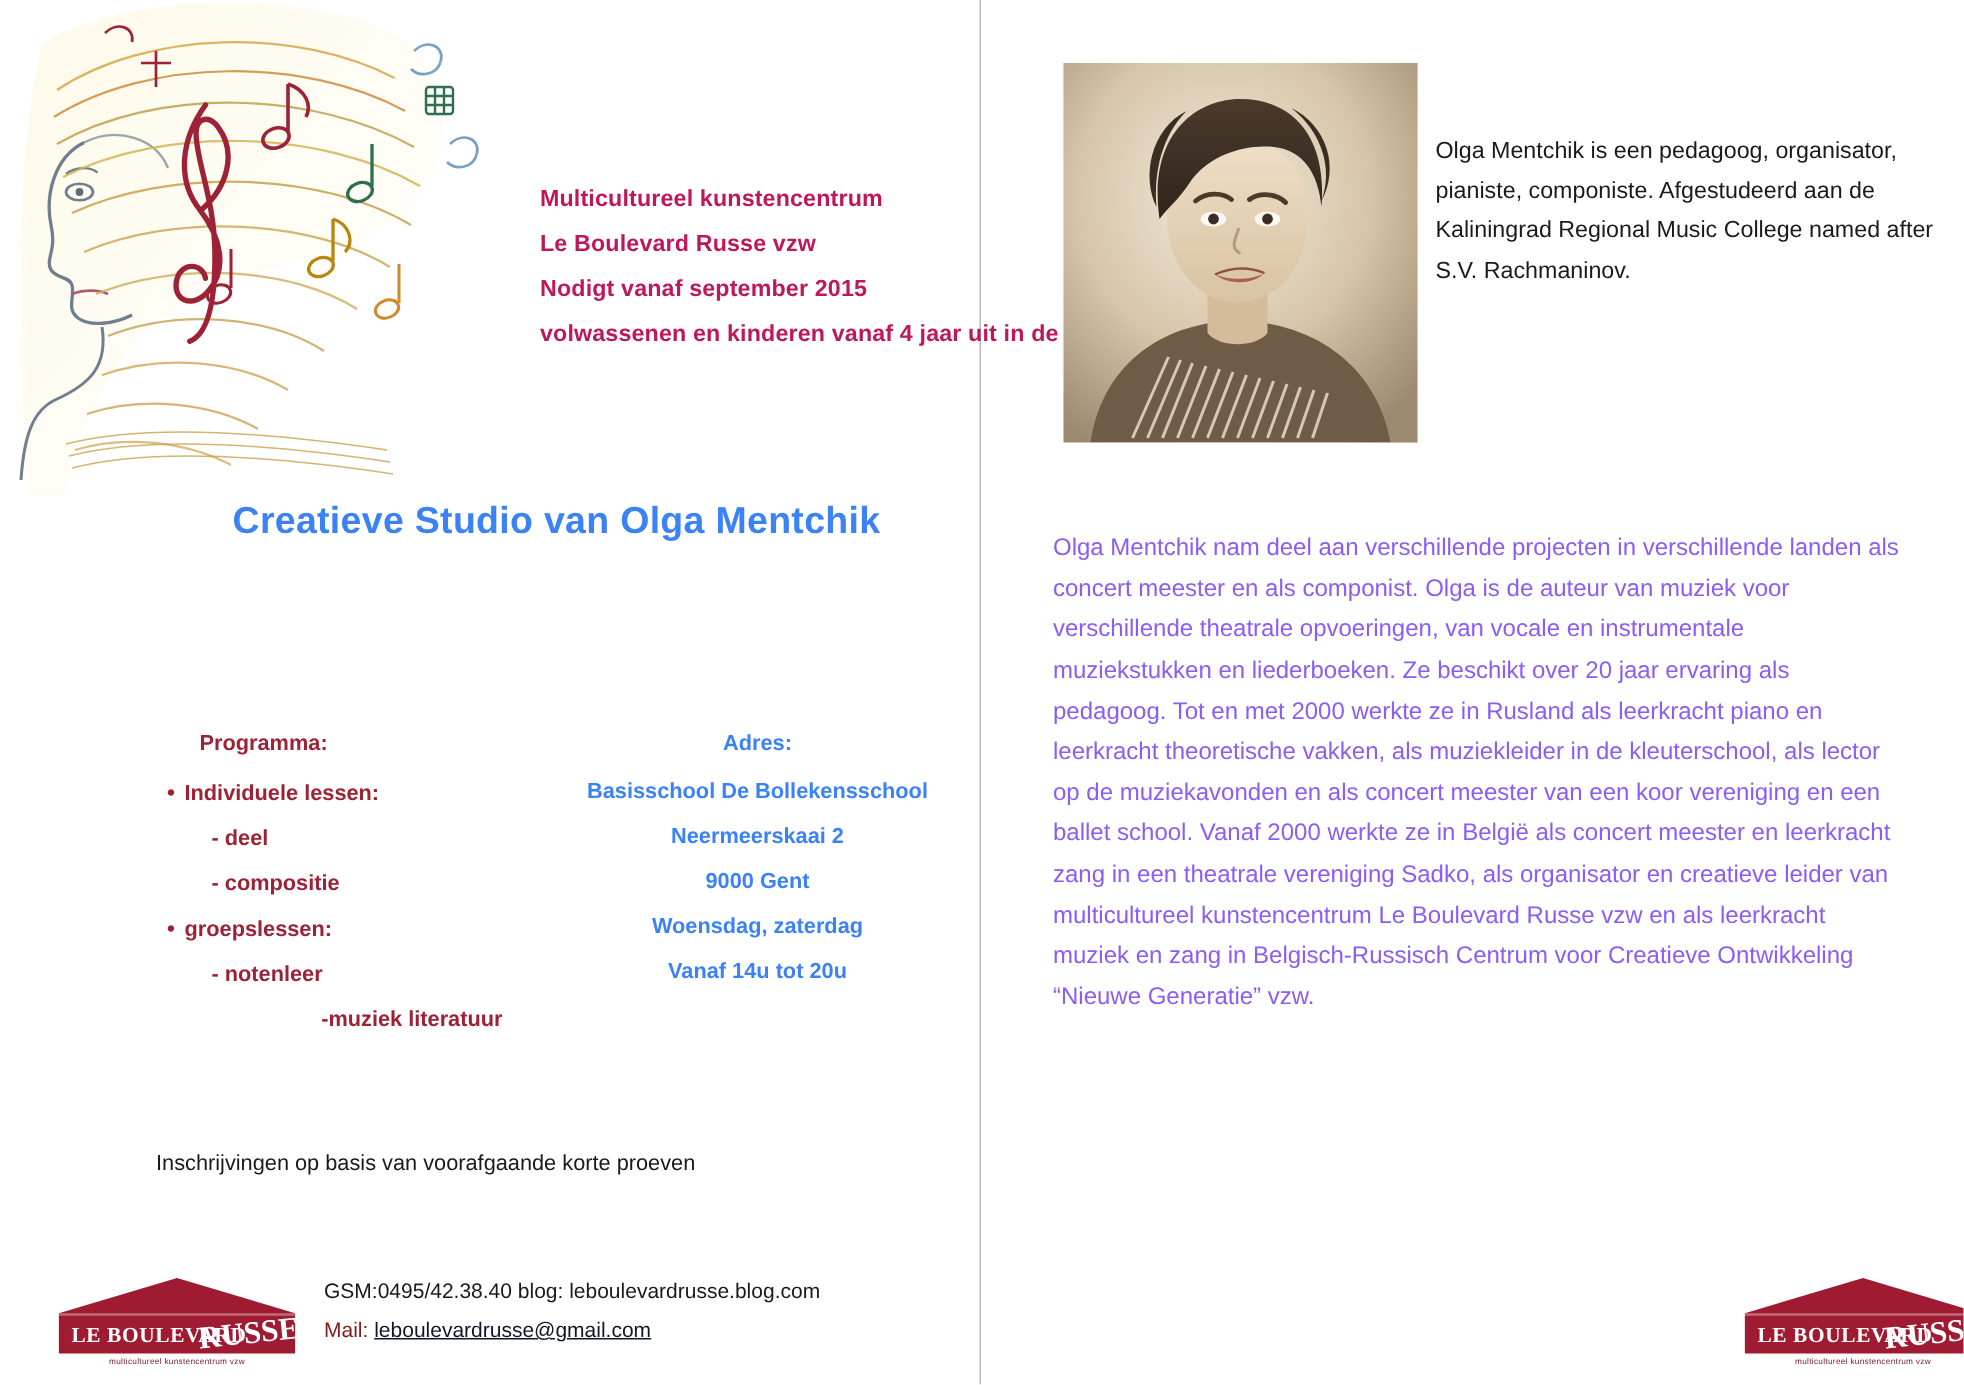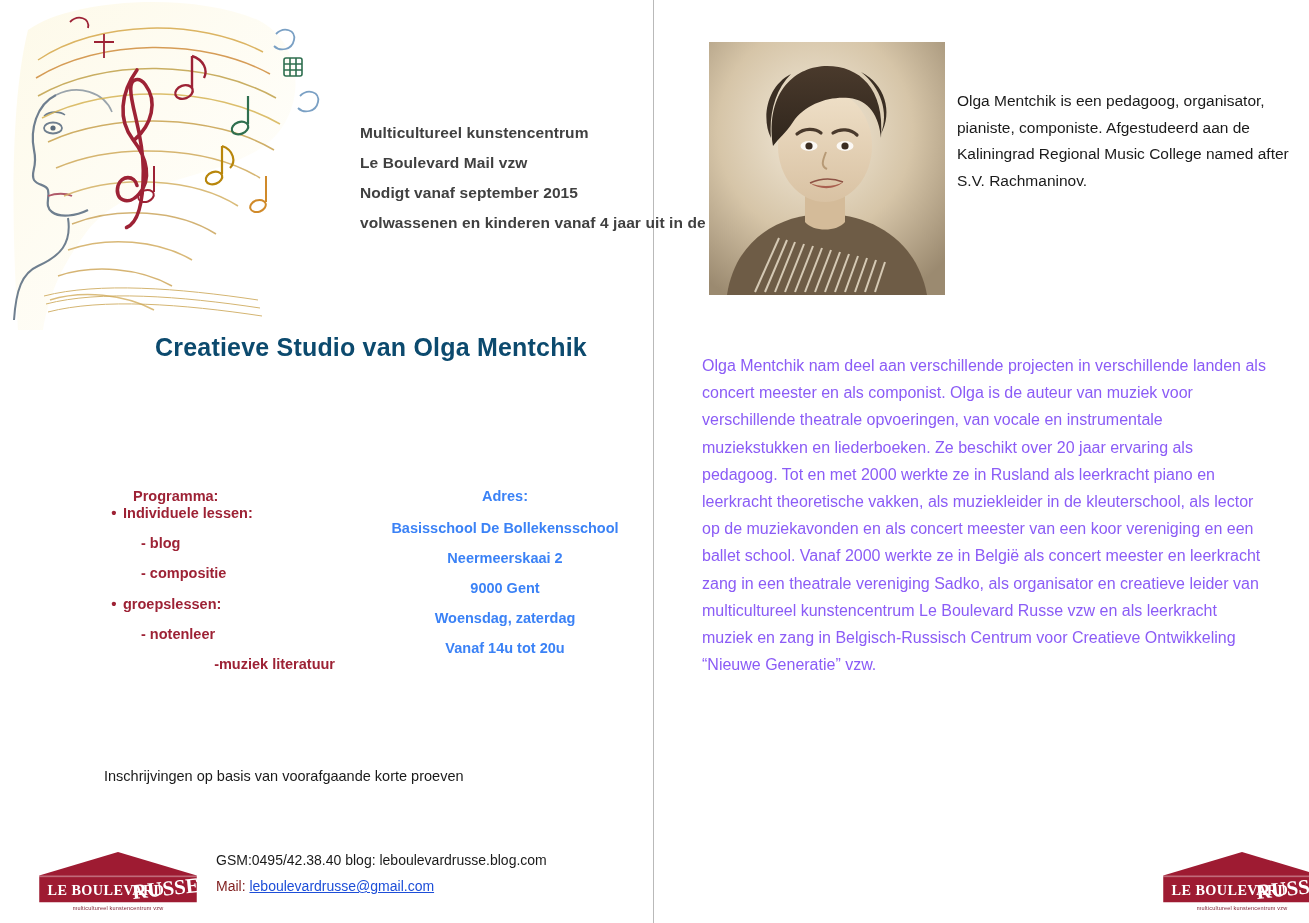--- a/index.html
+++ b/index.html
@@ -45,49 +45,49 @@
     top: 0px;
     width: 340px;
     height: 340px;
     pointer-events: none;
   }
   .headline {
     position: absolute;
     left: 360px;
     top: 118px;
     width: 285px;
-    color: #404040;
+    color: #be185d;
     font-weight: bold;
     font-size: 15.5px;
     line-height: 30px;
     letter-spacing: 0.1px;
   }
   .headline div { white-space: nowrap; }
   .studio-title {
     position: absolute;
     left: 155px;
     top: 333px;
     font-size: 25px;
     font-weight: bold;
-    color: #0c4a6e;
+    color: #3b82f6;
     letter-spacing: 0.2px;
   }
 
   .programma {
     position: absolute;
     left: 105px;
     top: 488px;
     width: 230px;
     color: #9d2235;
     font-size: 14.5px;
     font-weight: bold;
   }
   .programma .head {
     margin-left: 28px;
-    margin-bottom: 0;
+    margin-bottom: 16px;
   }
   .prog-item {
     display: flex;
     align-items: baseline;
     margin-bottom: 14px;
   }
   .bullet {
     color: #9d2235;
     font-size: 15px;
     width: 18px;
@@ -155,21 +155,21 @@
   }
   .footer-text {
     position: absolute;
     left: 216px;
     bottom: 12px;
     font-size: 14px;
     color: #1a1a1a;
     line-height: 26px;
   }
   .footer-text a {
-    color: #1d4ed8;
+    color: #0f172a;
     text-decoration: underline;
   }
   .mail-label { color: #7f1d1d; }
 
   .panel-right .logo { left: 504px; }
   .panel-right .logo-sub { left: 504px; }
 
   
   .photo {
     position: absolute;
@@ -282,35 +282,35 @@
         <path d="M62 22 C 70 14, 82 18, 80 28"></path>
       </g>
       <g stroke="#2f6f4f" stroke-width="1.6" fill="none">
         <rect x="276" y="58" width="18" height="18" rx="2"></rect>
         <path d="M276 64 L 294 64 M276 70 L 294 70 M282 58 L 282 76 M288 58 L 288 76"></path>
       </g>
     </svg>
 
     <div class="headline">
       <div>Multicultureel kunstencentrum</div>
-      <div>Le Boulevard Mail vzw</div>
+      <div>Le Boulevard Russe vzw</div>
       <div>Nodigt vanaf september 2015</div>
       <div>volwassenen en kinderen vanaf 4 jaar uit in de</div>
     </div>
 
     <div class="studio-title">Creatieve Studio van Olga Mentchik</div>
 
     <div class="programma">
       <div class="head">Programma:</div>
 
       <div class="prog-item">
         <span class="bullet">•</span>
         <span>Individuele lessen:</span>
       </div>
-      <div class="prog-sub">- blog</div>
+      <div class="prog-sub">- deel</div>
       <div class="prog-sub">- compositie</div>
 
       <div class="prog-item">
         <span class="bullet">•</span>
         <span>groepslessen:</span>
       </div>
       <div class="prog-sub">- notenleer</div>
       <div class="prog-sub-last">-muziek literatuur</div>
     </div>
 

